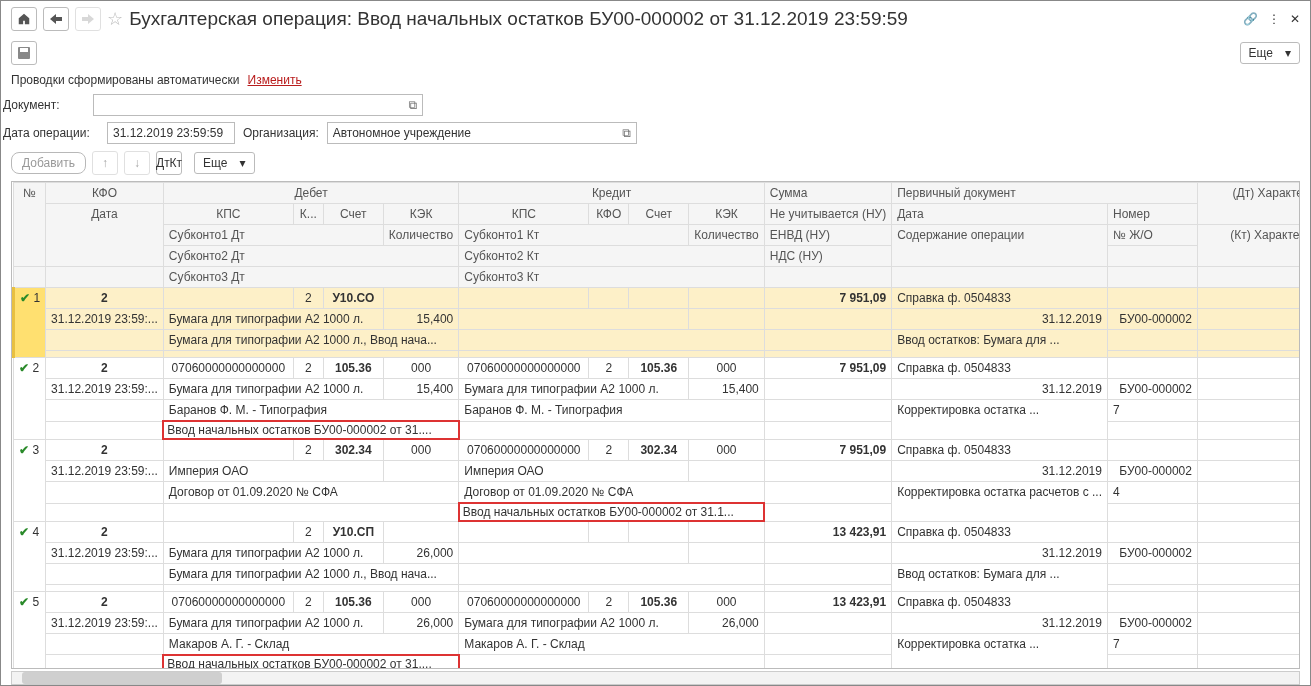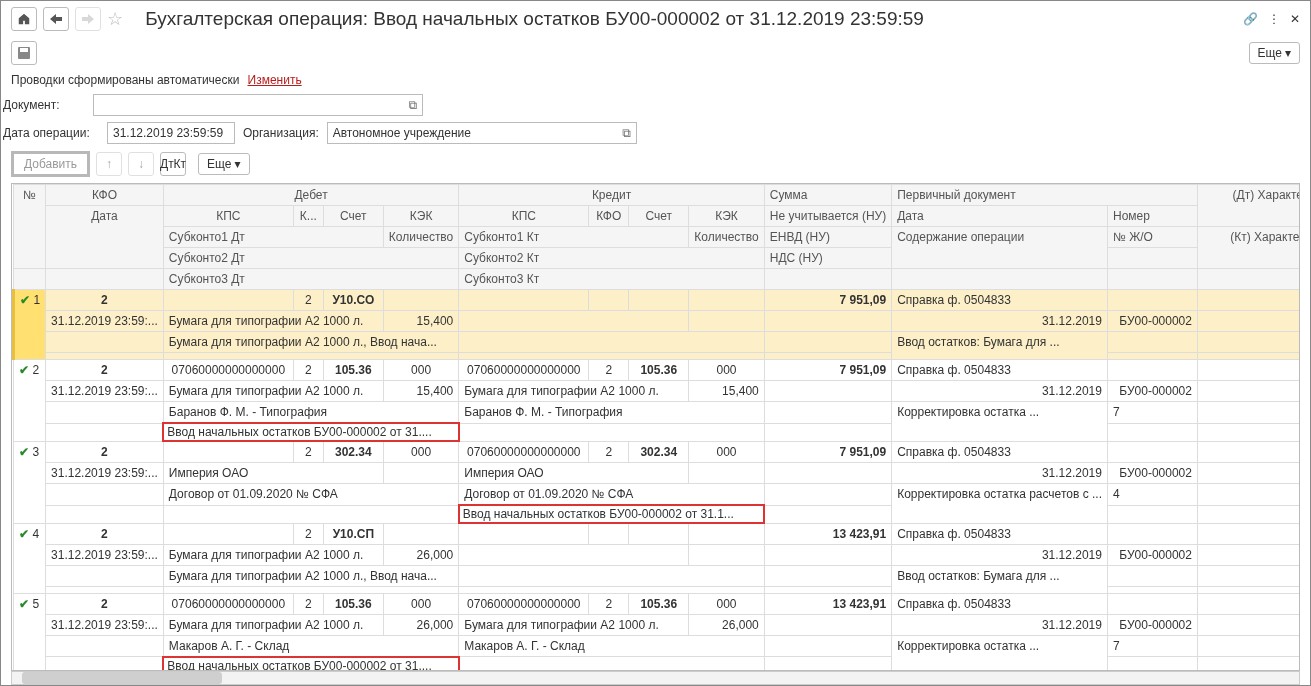--- a/index.html
+++ b/index.html
@@ -1,34 +1,34 @@
 <!DOCTYPE html>
 <html><head>
 <meta charset="utf-8">
 <style>
 *{box-sizing:border-box;margin:0;padding:0;font-family:Arial,sans-serif;font-size:12px;color:#333}
 body{background:#fff;border:1px solid #888;width:1311px;height:686px;overflow:hidden;position:relative}
 .titlebar{display:flex;align-items:center;padding:6px 10px;gap:6px}
 .icon-btn{width:26px;height:24px;border:1px solid #bbb;border-radius:3px;display:flex;align-items:center;justify-content:center;background:#fff;cursor:pointer}
 .icon-btn.disabled{opacity:.45}
 .star{color:#bbb;font-size:18px}
-.title{font-size:19px;font-weight:400;margin-left:16px;flex:1}
+.title{font-size:19px;font-weight:400;margin-left:0;flex:1}
 .title-actions{display:flex;gap:10px;align-items:center;color:#888}
 .title-actions span{cursor:pointer}
 .cmdbar{display:flex;align-items:center;padding:4px 10px;gap:6px}
 .cmdbar .sp{flex:1}
-.more-btn{border:1px solid #bbb;border-radius:3px;padding:3px 8px;background:#fff;cursor:pointer;display:flex;align-items:center;gap:3px}
+.more-btn{border:1px solid #bbb;border-radius:3px;padding:3px 8px;background:#fff;cursor:pointer;display:flex;align-items:center;gap:12px}
 .info-row{padding:4px 10px;display:flex;align-items:flex-start;gap:8px}
 .link{color:#b91c1c;text-decoration:underline;cursor:pointer}
 .form-row{padding:3px 2px;display:flex;align-items:center;gap:8px}
 .lbl{min-width:82px}
 .input{border:1px solid #bbb;padding:3px 5px;background:#fff;display:flex;align-items:center}
 .input .sel{margin-left:auto;color:#666;padding-left:6px;cursor:pointer}
 .toolbar2{padding:4px 10px;display:flex;align-items:center;gap:6px}
-.btn{border:3px solid #737373;border-radius:0;padding:3px 10px;background:#fff;cursor:pointer}
+.btn{border:1px solid #737373;border-radius:8px;padding:3px 10px;background:#fff;cursor:pointer}
 .btn.disabled{opacity:.5}
 .grid-wrap{margin:2px 10px;border:1px solid #bbb;overflow:auto;height:488px;position:relative}
 table{border-collapse:collapse;min-width:1340px}
 th,td{border:1px solid #ddd;padding:3px 5px;vertical-align:top;white-space:nowrap;overflow:hidden;text-overflow:ellipsis}
 th{background:#f5f5f5;font-weight:400;text-align:center;color:#555}
 th.l{text-align:left}th.r{text-align:left}
 td.r{text-align:right}td.c{text-align:center}
 .chk{color:#2a8a2a;font-weight:bold}
 .sel-row td{background:#fdf0c8}
 .sel-mark{background:#ffe070!important;border-left:3px solid #e8c040}

